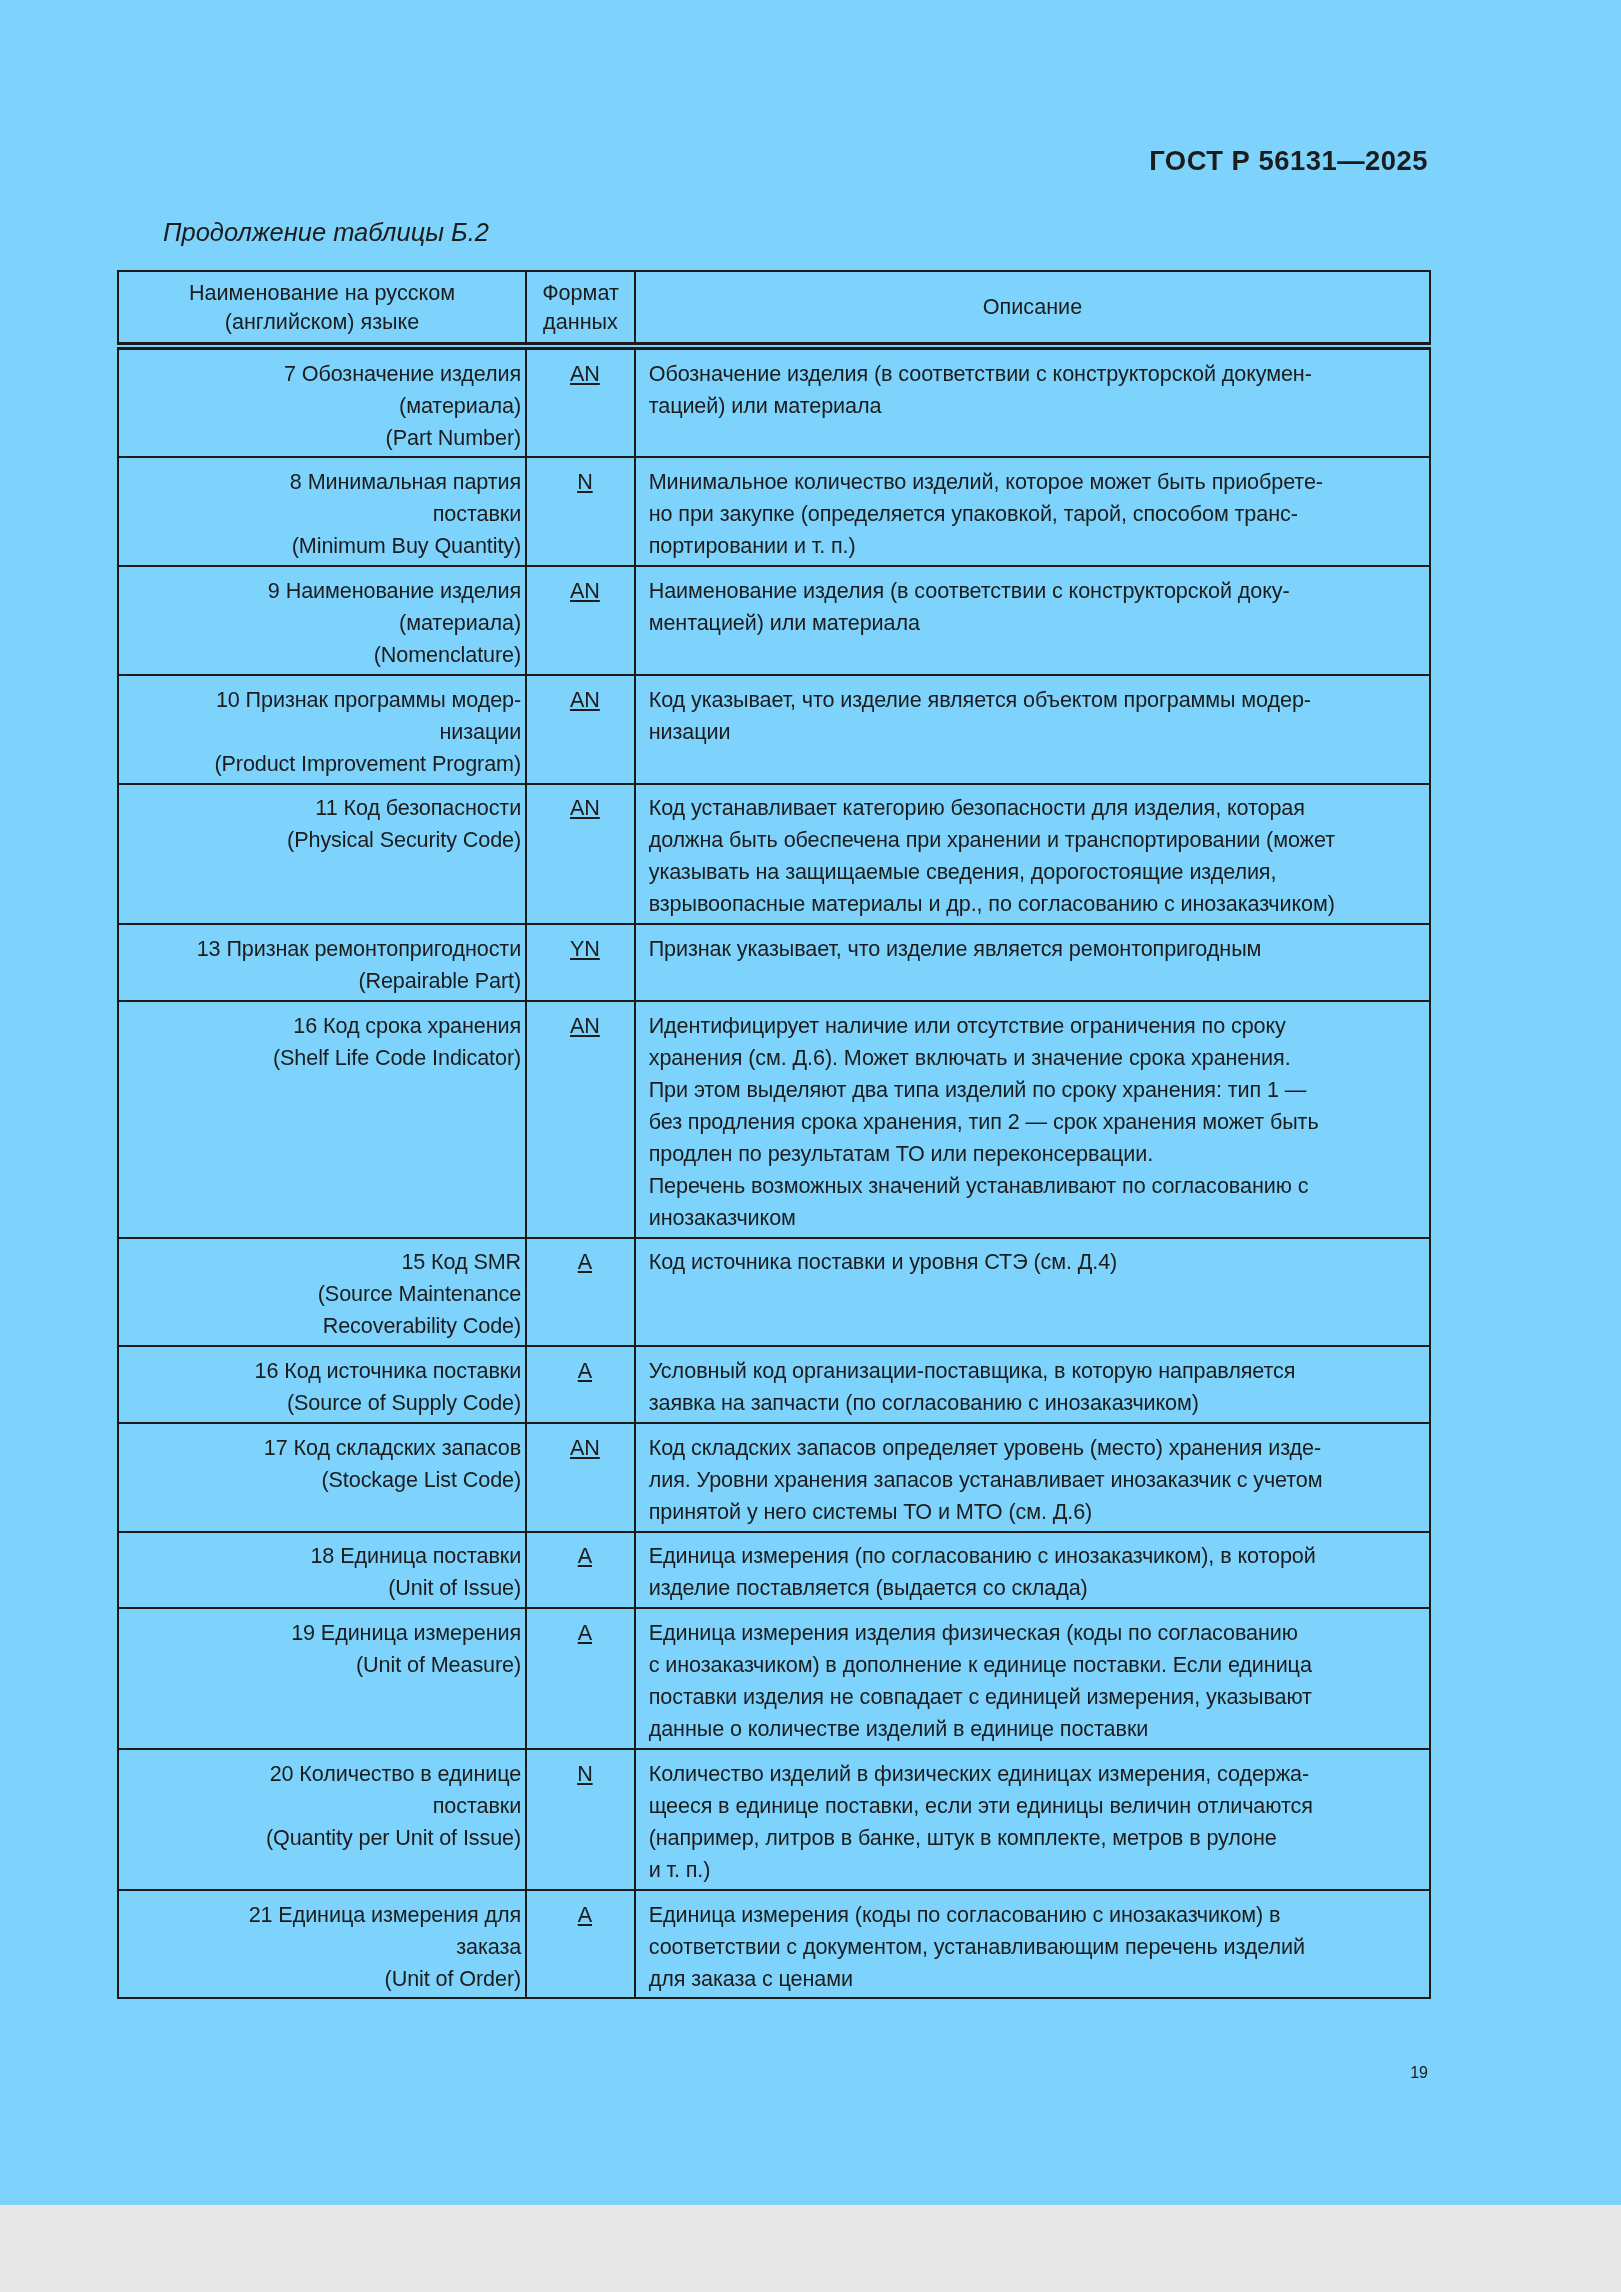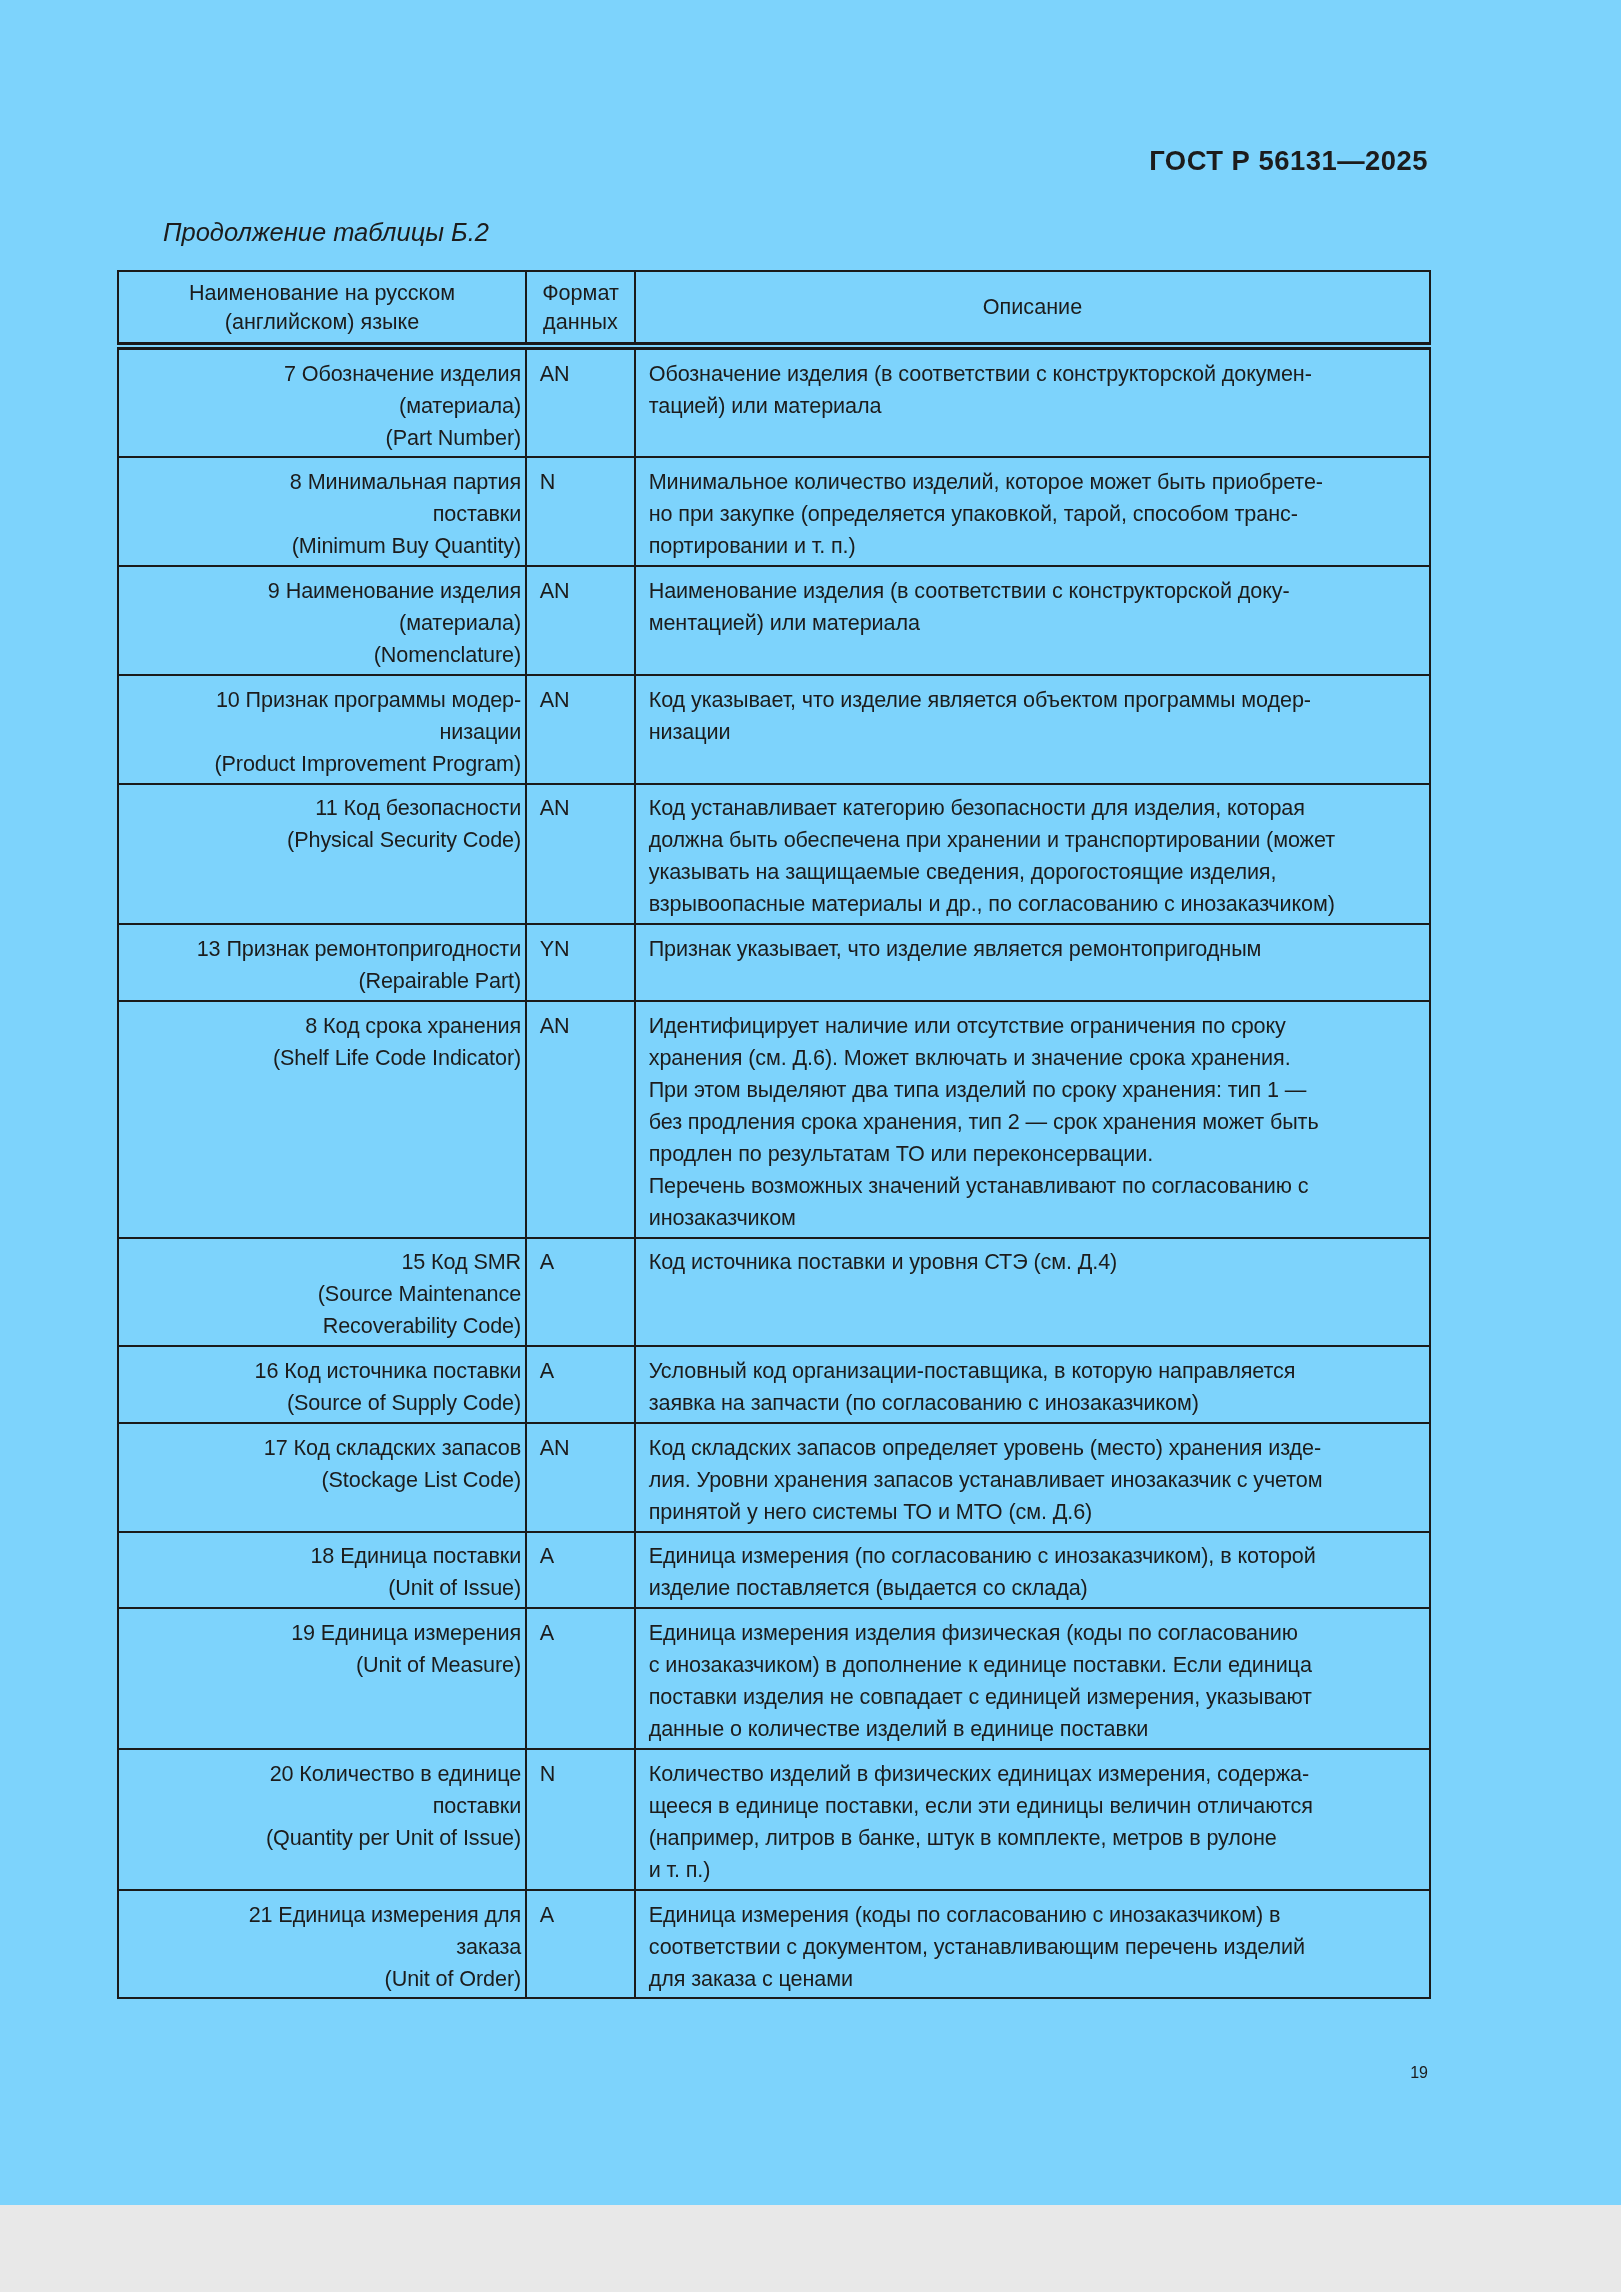--- a/index.html
+++ b/index.html
@@ -54,21 +54,21 @@
   }
   table.gost-table td {
     font-size: 21.6px;
     line-height: 32px;
     vertical-align: top;
     white-space: pre-line;
     letter-spacing: -0.1px;
     padding: 7.8px 3.9px 2.9px 12.7px;
   }
   td.cell-name   { text-align: right; }
-  td.cell-format { padding-left: 2px; padding-right: 2px; }
+  td.cell-format { text-align: center; padding-left: 2px; padding-right: 2px; text-decoration: underline; }
   td.cell-desc   { text-align: left; padding-right: 2px; margin-top: 33px; }
   .page-number {
     position: absolute;
     top: 2064px;
     right: 193px;
     font-size: 16px;
   }
 </style>
 </head>
 <body>
@@ -137,21 +137,21 @@
 указывать на защищаемые сведения, дорогостоящие изделия,
 взрывоопасные материалы и др., по согласованию с инозаказчиком)</td>
   </tr>
         <tr>
     <td class="cell-name">13 Признак ремонтопригодности
 (Repairable Part)</td>
     <td class="cell-format">YN</td>
     <td class="cell-desc">Признак указывает, что изделие является ремонтопригодным</td>
   </tr>
         <tr>
-    <td class="cell-name">8 Код срока хранения
+    <td class="cell-name">16 Код срока хранения
 (Shelf Life Code Indicator)</td>
     <td class="cell-format">AN</td>
     <td class="cell-desc">Идентифицирует наличие или отсутствие ограничения по сроку
 хранения (см. Д.6). Может включать и значение срока хранения.
 При этом выделяют два типа изделий по сроку хранения: тип 1 —
 без продления срока хранения, тип 2 — срок хранения может быть
 продлен по результатам ТО или переконсервации.
 Перечень возможных значений устанавливают по согласованию с
 инозаказчиком</td>
   </tr>

